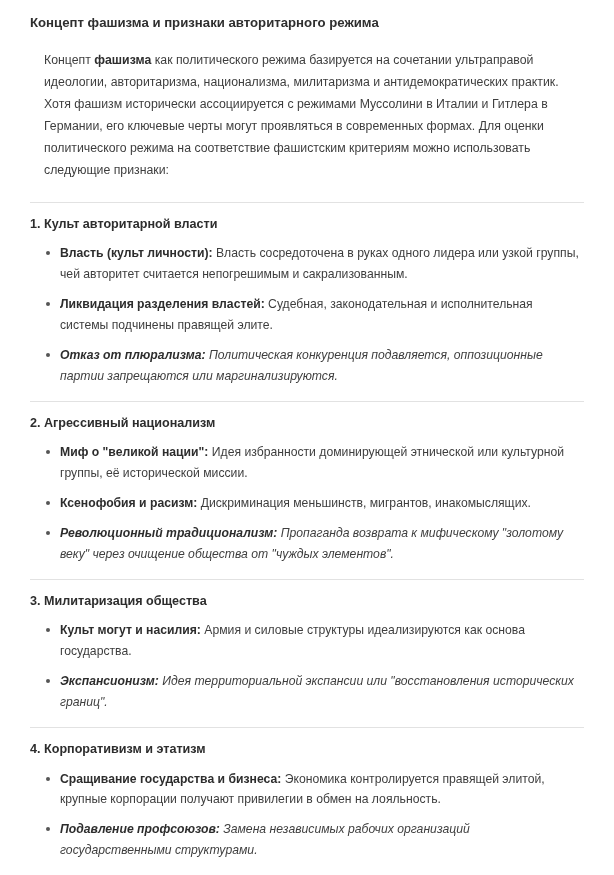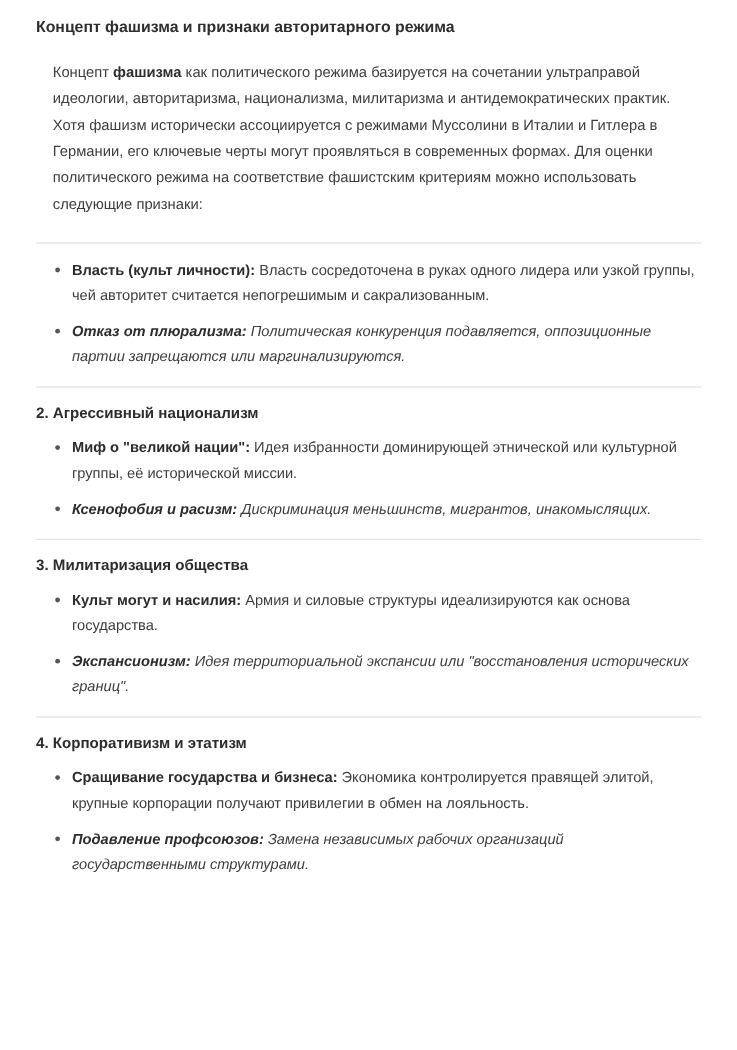--- a/index.html
+++ b/index.html
@@ -91,39 +91,46 @@
 <div class="page">
 
   <h1 class="doc-title">Концепт фашизма и признаки авторитарного режима</h1>
 
   <p class="intro">
     <span>Концепт </span><b>фашизма</b><span> как политического режима базируется на сочетании ультраправой идеологии, авторитаризма, национализма, милитаризма и антидемократических практик. Хотя фашизм исторически ассоциируется с режимами Муссолини в Италии и Гитлера в Германии, его ключевые черты могут проявляться в современных формах. Для оценки политического режима на соответствие фашистским критериям можно использовать следующие признаки:</span>
   </p>
 
   <div class="section">
     <hr class="section-rule">
+    <h2 class="section-heading">1. Культ авторитарной власти</h2>
     <ul class="bullets">
       <li>
         <span class="lead">Власть (культ личности):</span><span> Власть сосредоточена в руках одного лидера или узкой группы, чей авторитет считается непогрешимым и сакрализованным.</span>
+      </li>
+      <li>
+        <span class="lead">Ликвидация разделения властей:</span><span> Судебная, законодательная и исполнительная системы подчинены правящей элите.</span>
       </li>
       <li>
         <span class="lead">Отказ от плюрализма:</span><span> Политическая конкуренция подавляется, оппозиционные партии запрещаются или маргинализируются.</span>
       </li>
     </ul>
   </div>
 
   <div class="section">
     <hr class="section-rule">
     <h2 class="section-heading">2. Агрессивный национализм</h2>
     <ul class="bullets">
       <li>
         <span class="lead">Миф о "великой нации":</span><span> Идея избранности доминирующей этнической или культурной группы, её исторической миссии.</span>
       </li>
       <li>
         <span class="lead">Ксенофобия и расизм:</span><span> Дискриминация меньшинств, мигрантов, инакомыслящих.</span>
+      </li>
+      <li>
+        <span class="lead">Революционный традиционализм:</span><span> Пропаганда возврата к мифическому "золотому веку" через очищение общества от "чуждых элементов".</span>
       </li>
     </ul>
   </div>
 
   <div class="section">
     <hr class="section-rule">
     <h2 class="section-heading">3. Милитаризация общества</h2>
     <ul class="bullets">
       <li>
         <span class="lead">Культ могут и насилия:</span><span> Армия и силовые структуры идеализируются как основа государства.</span>

